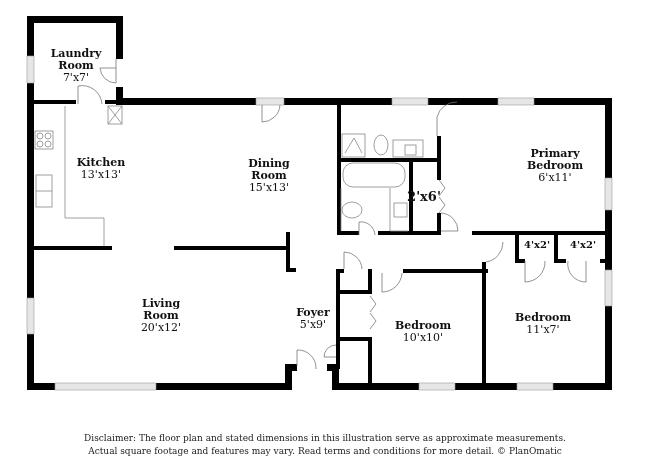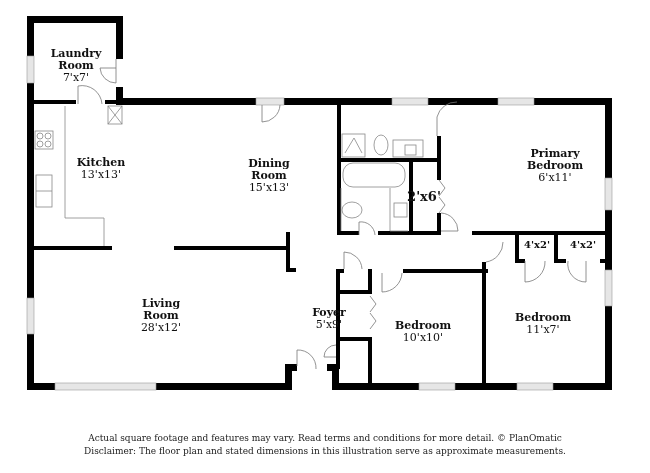--- a/index.html
+++ b/index.html
@@ -151,34 +151,34 @@
   <span class="dim">15'x13'</span>
 </div>
 <div class="label" style="left:523px; top:148px;margin-left:32px;">
   <span>Primary</span><br>
   <span>Bedroom</span>
   <span class="dim">6'x11'</span>
 </div>
 <div class="label" style="left:161px; top:298px;">
   <span>Living</span><br>
   <span>Room</span>
-  <span class="dim">28'x12'</span>
+  <span class="dim">20'x12'</span>
 </div>
-<div class="label" style="left:313px; top:307px;margin-left:16px;">
+<div class="label" style="left:313px; top:307px;">
   <span>Foyer</span>
   <span class="dim">5'x9'</span>
 </div>
 <div class="label" style="left:423px; top:320px;">
   <span>Bedroom</span>
   <span class="dim">10'x10'</span>
 </div>
 <div class="label" style="left:543px; top:312px;">
   <span>Bedroom</span>
   <span class="dim">11'x7'</span>
 </div>
 <div class="label small" style="left:424px; top:192px;">2'x6'</div>
 <div class="label small" style="left:537px; top:240px; font-size:10px;">4'x2'</div>
 <div class="label small" style="left:583px; top:240px; font-size:10px;">4'x2'</div>
 
 <div class="disclaimer">
+  <div>Disclaimer: The floor plan and stated dimensions in this illustration serve as approximate measurements.</div>
   <div>Actual square footage and features may vary. Read terms and conditions for more detail. © PlanOmatic</div>
-  <div>Disclaimer: The floor plan and stated dimensions in this illustration serve as approximate measurements.</div>
 </div>
 
 </body></html>

